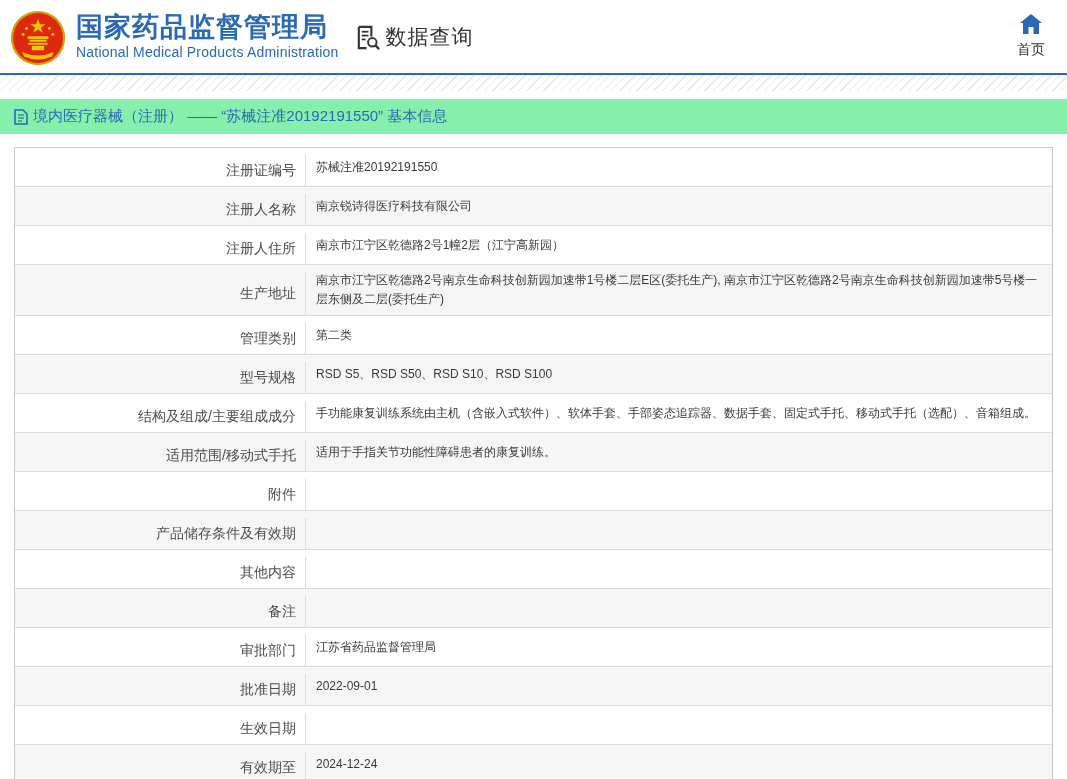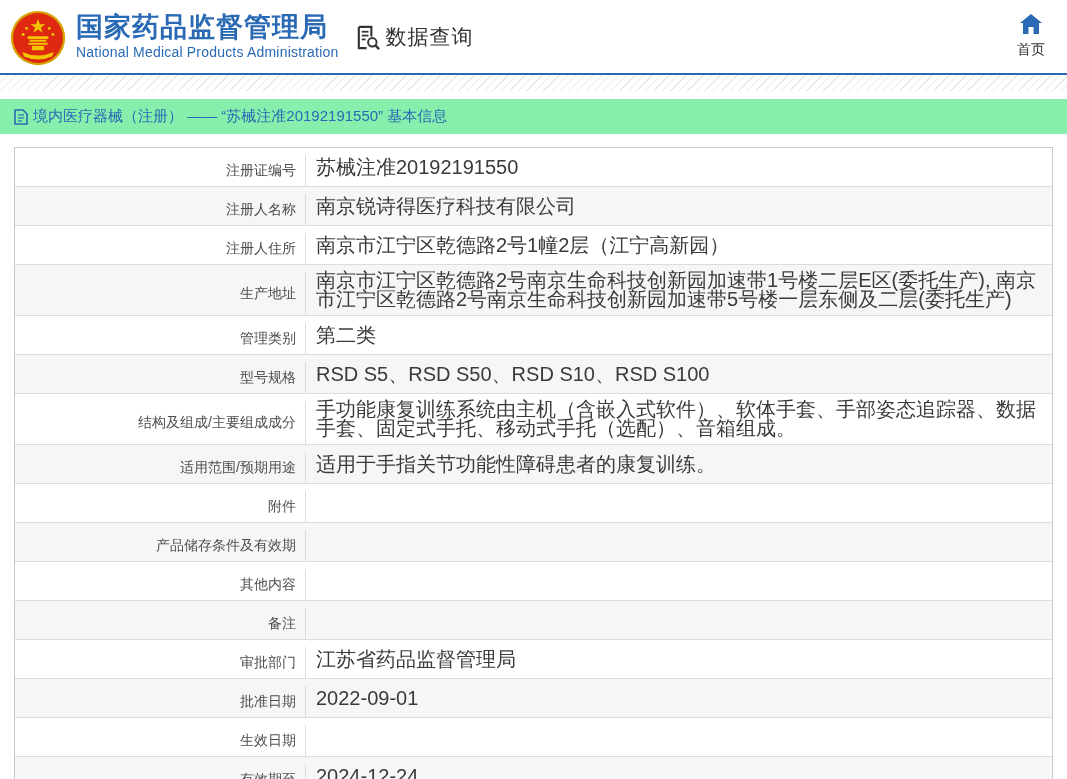--- a/index.html
+++ b/index.html
@@ -63,21 +63,21 @@
     display: flex; align-items: center; justify-content: flex-end;
     padding: 6px 9px; min-height: 31px;
     color: #4d4d4d; font-size: 14px; line-height: 19px; text-align: right;
     border-right: 1px solid #dcdcdc;
     margin-top: 7px;
   }
   .td {
     flex: 1 1 auto;
     display: flex; align-items: center;
     padding: 6px 10px; min-height: 31px;
-    color: #3a3a3a; font-size: 20px; line-height: 19px;
+    color: #3a3a3a; font-size: 12px; line-height: 19px;
   }
   .details-link { color: #4e93de; text-decoration: none; cursor: pointer; }
   .note-icon { margin-right: 3px; display: inline-flex; }
 
   .icon { display: inline-flex; }
 </style>
 </head>
 <body>
 
 <div class="header">
@@ -170,21 +170,21 @@
   </div>
   <div class="tr">
     <div class="th">型号规格</div>
     <div class="td">RSD S5、RSD S50、RSD S10、RSD S100</div>
   </div>
   <div class="tr">
     <div class="th">结构及组成/主要组成成分</div>
     <div class="td">手功能康复训练系统由主机（含嵌入式软件）、软体手套、手部姿态追踪器、数据手套、固定式手托、移动式手托（选配）、音箱组成。</div>
   </div>
   <div class="tr">
-    <div class="th">适用范围/预期用途</div>
+    <div class="th">适用范围/移动式手托</div>
     <div class="td">适用于手指关节功能性障碍患者的康复训练。</div>
   </div>
   <div class="tr">
     <div class="th">附件</div>
     <div class="td"></div>
   </div>
   <div class="tr">
     <div class="th">产品储存条件及有效期</div>
     <div class="td"></div>
   </div>

